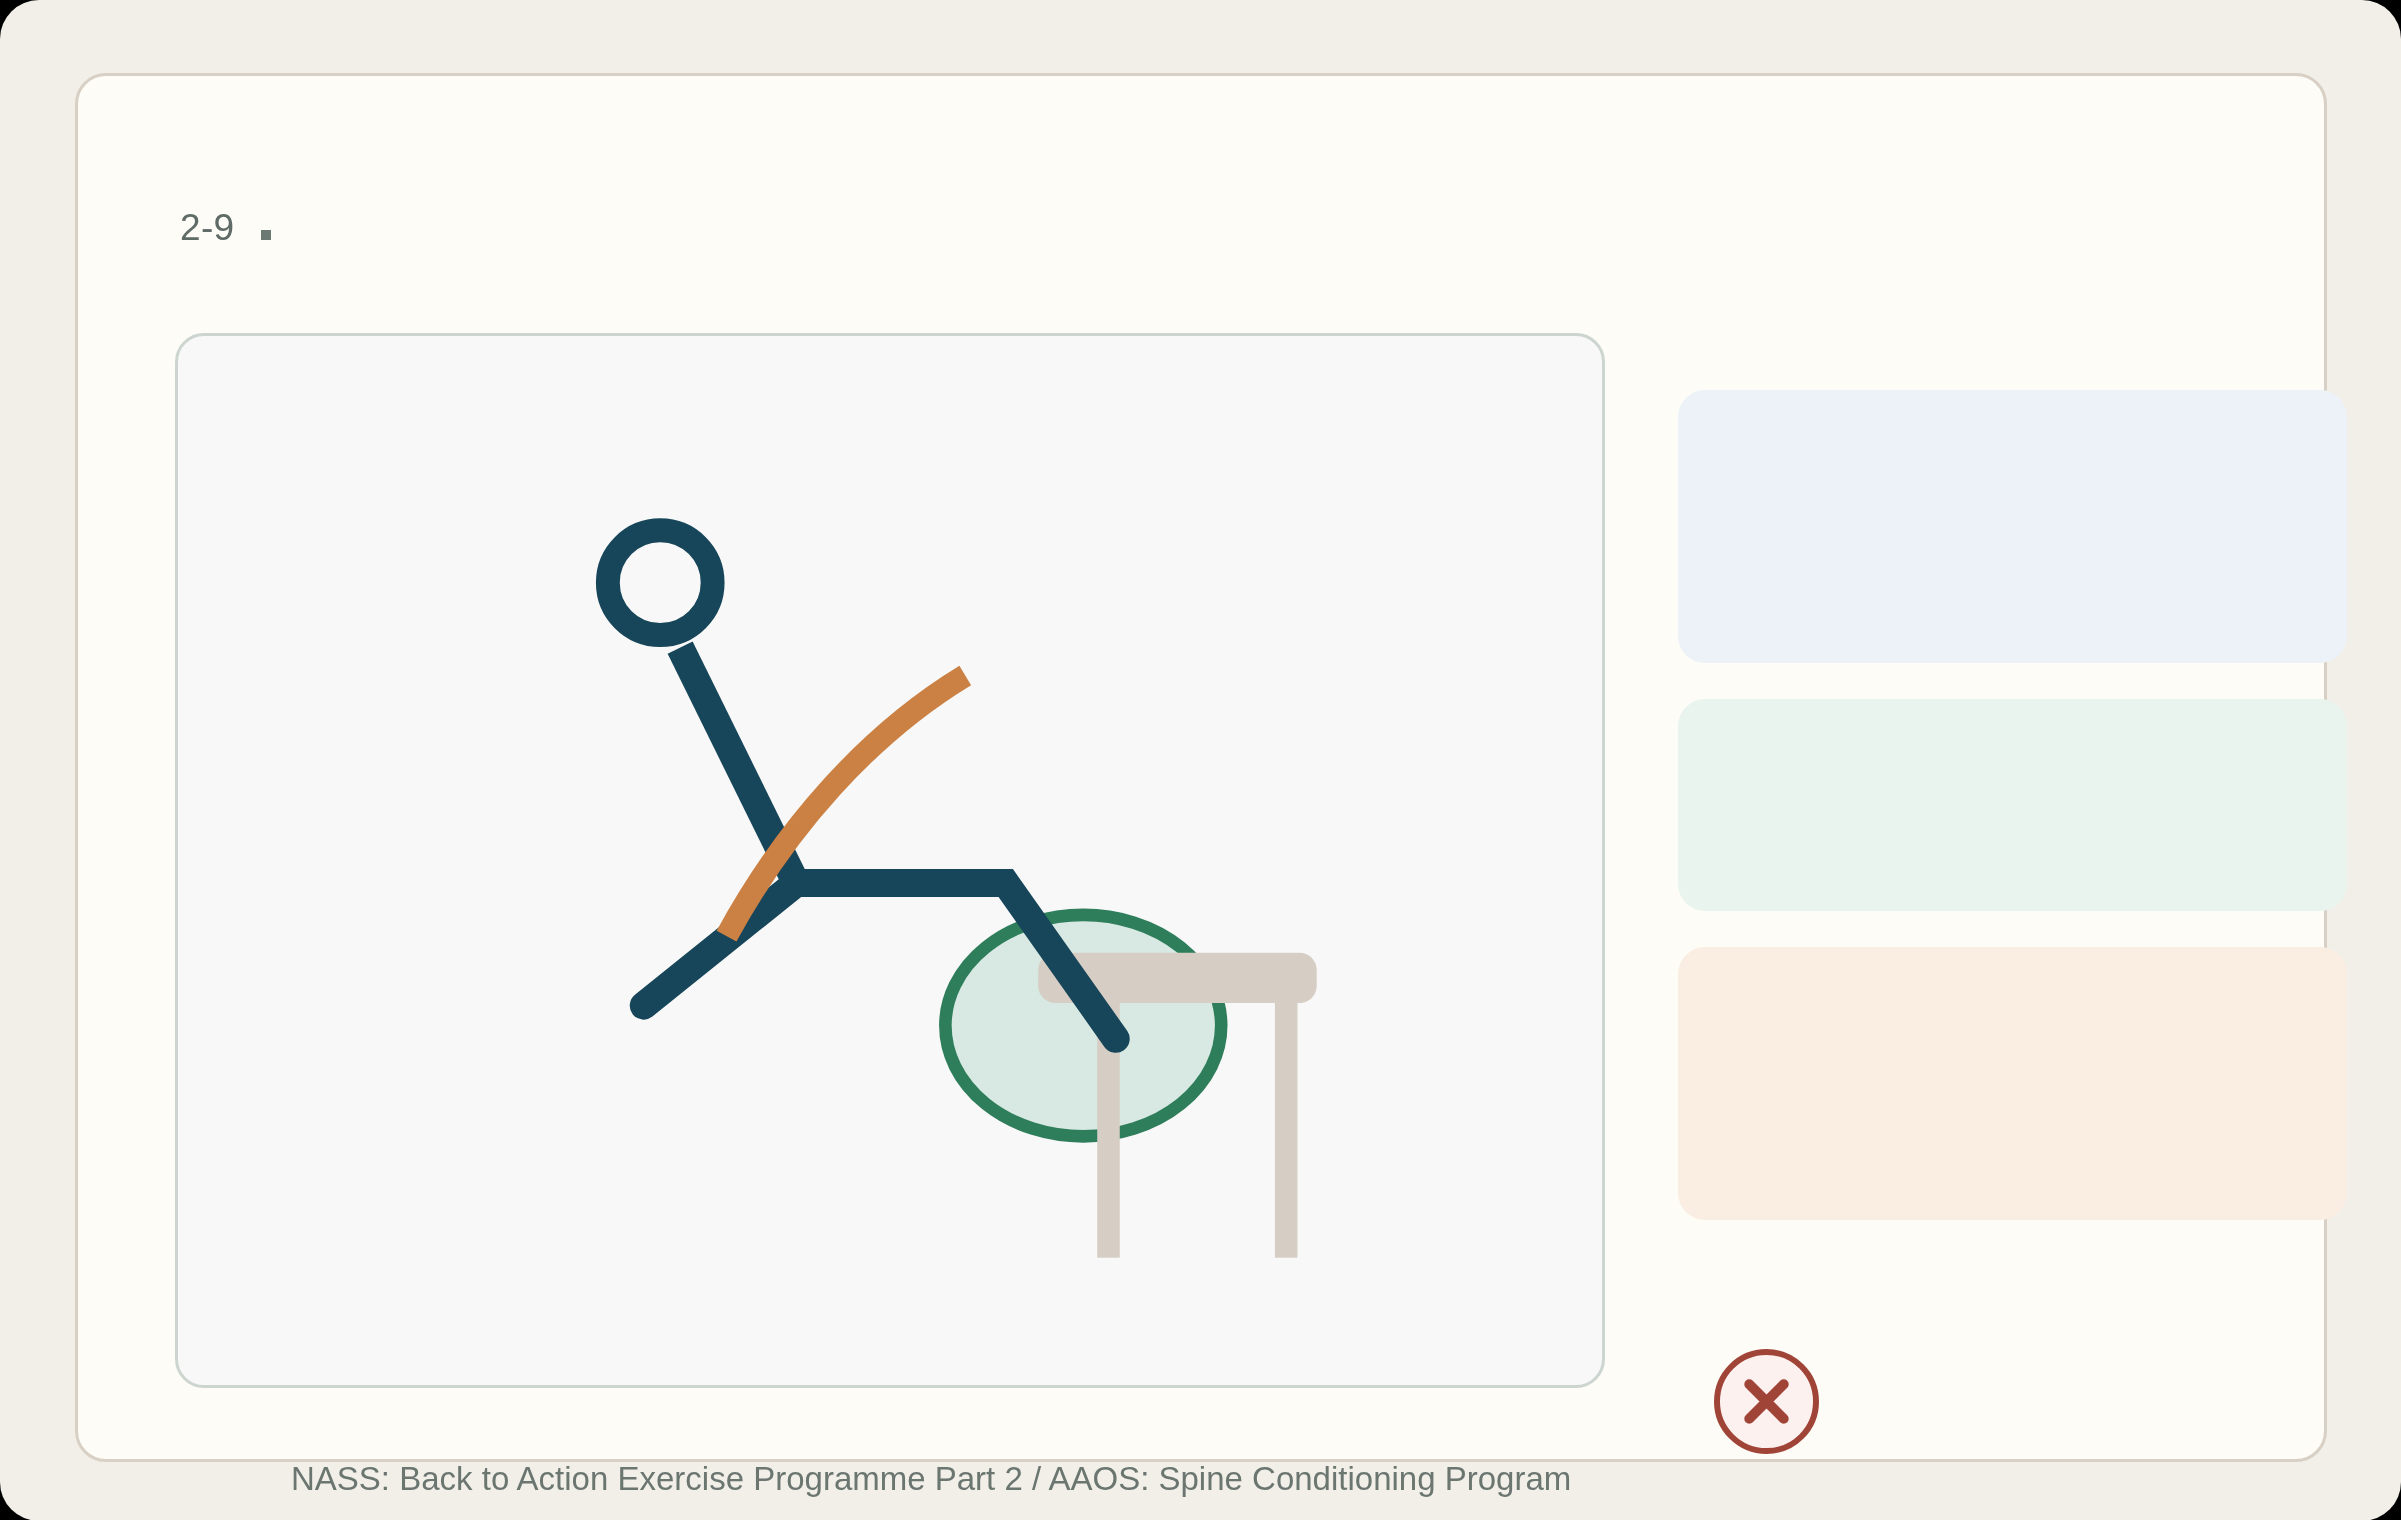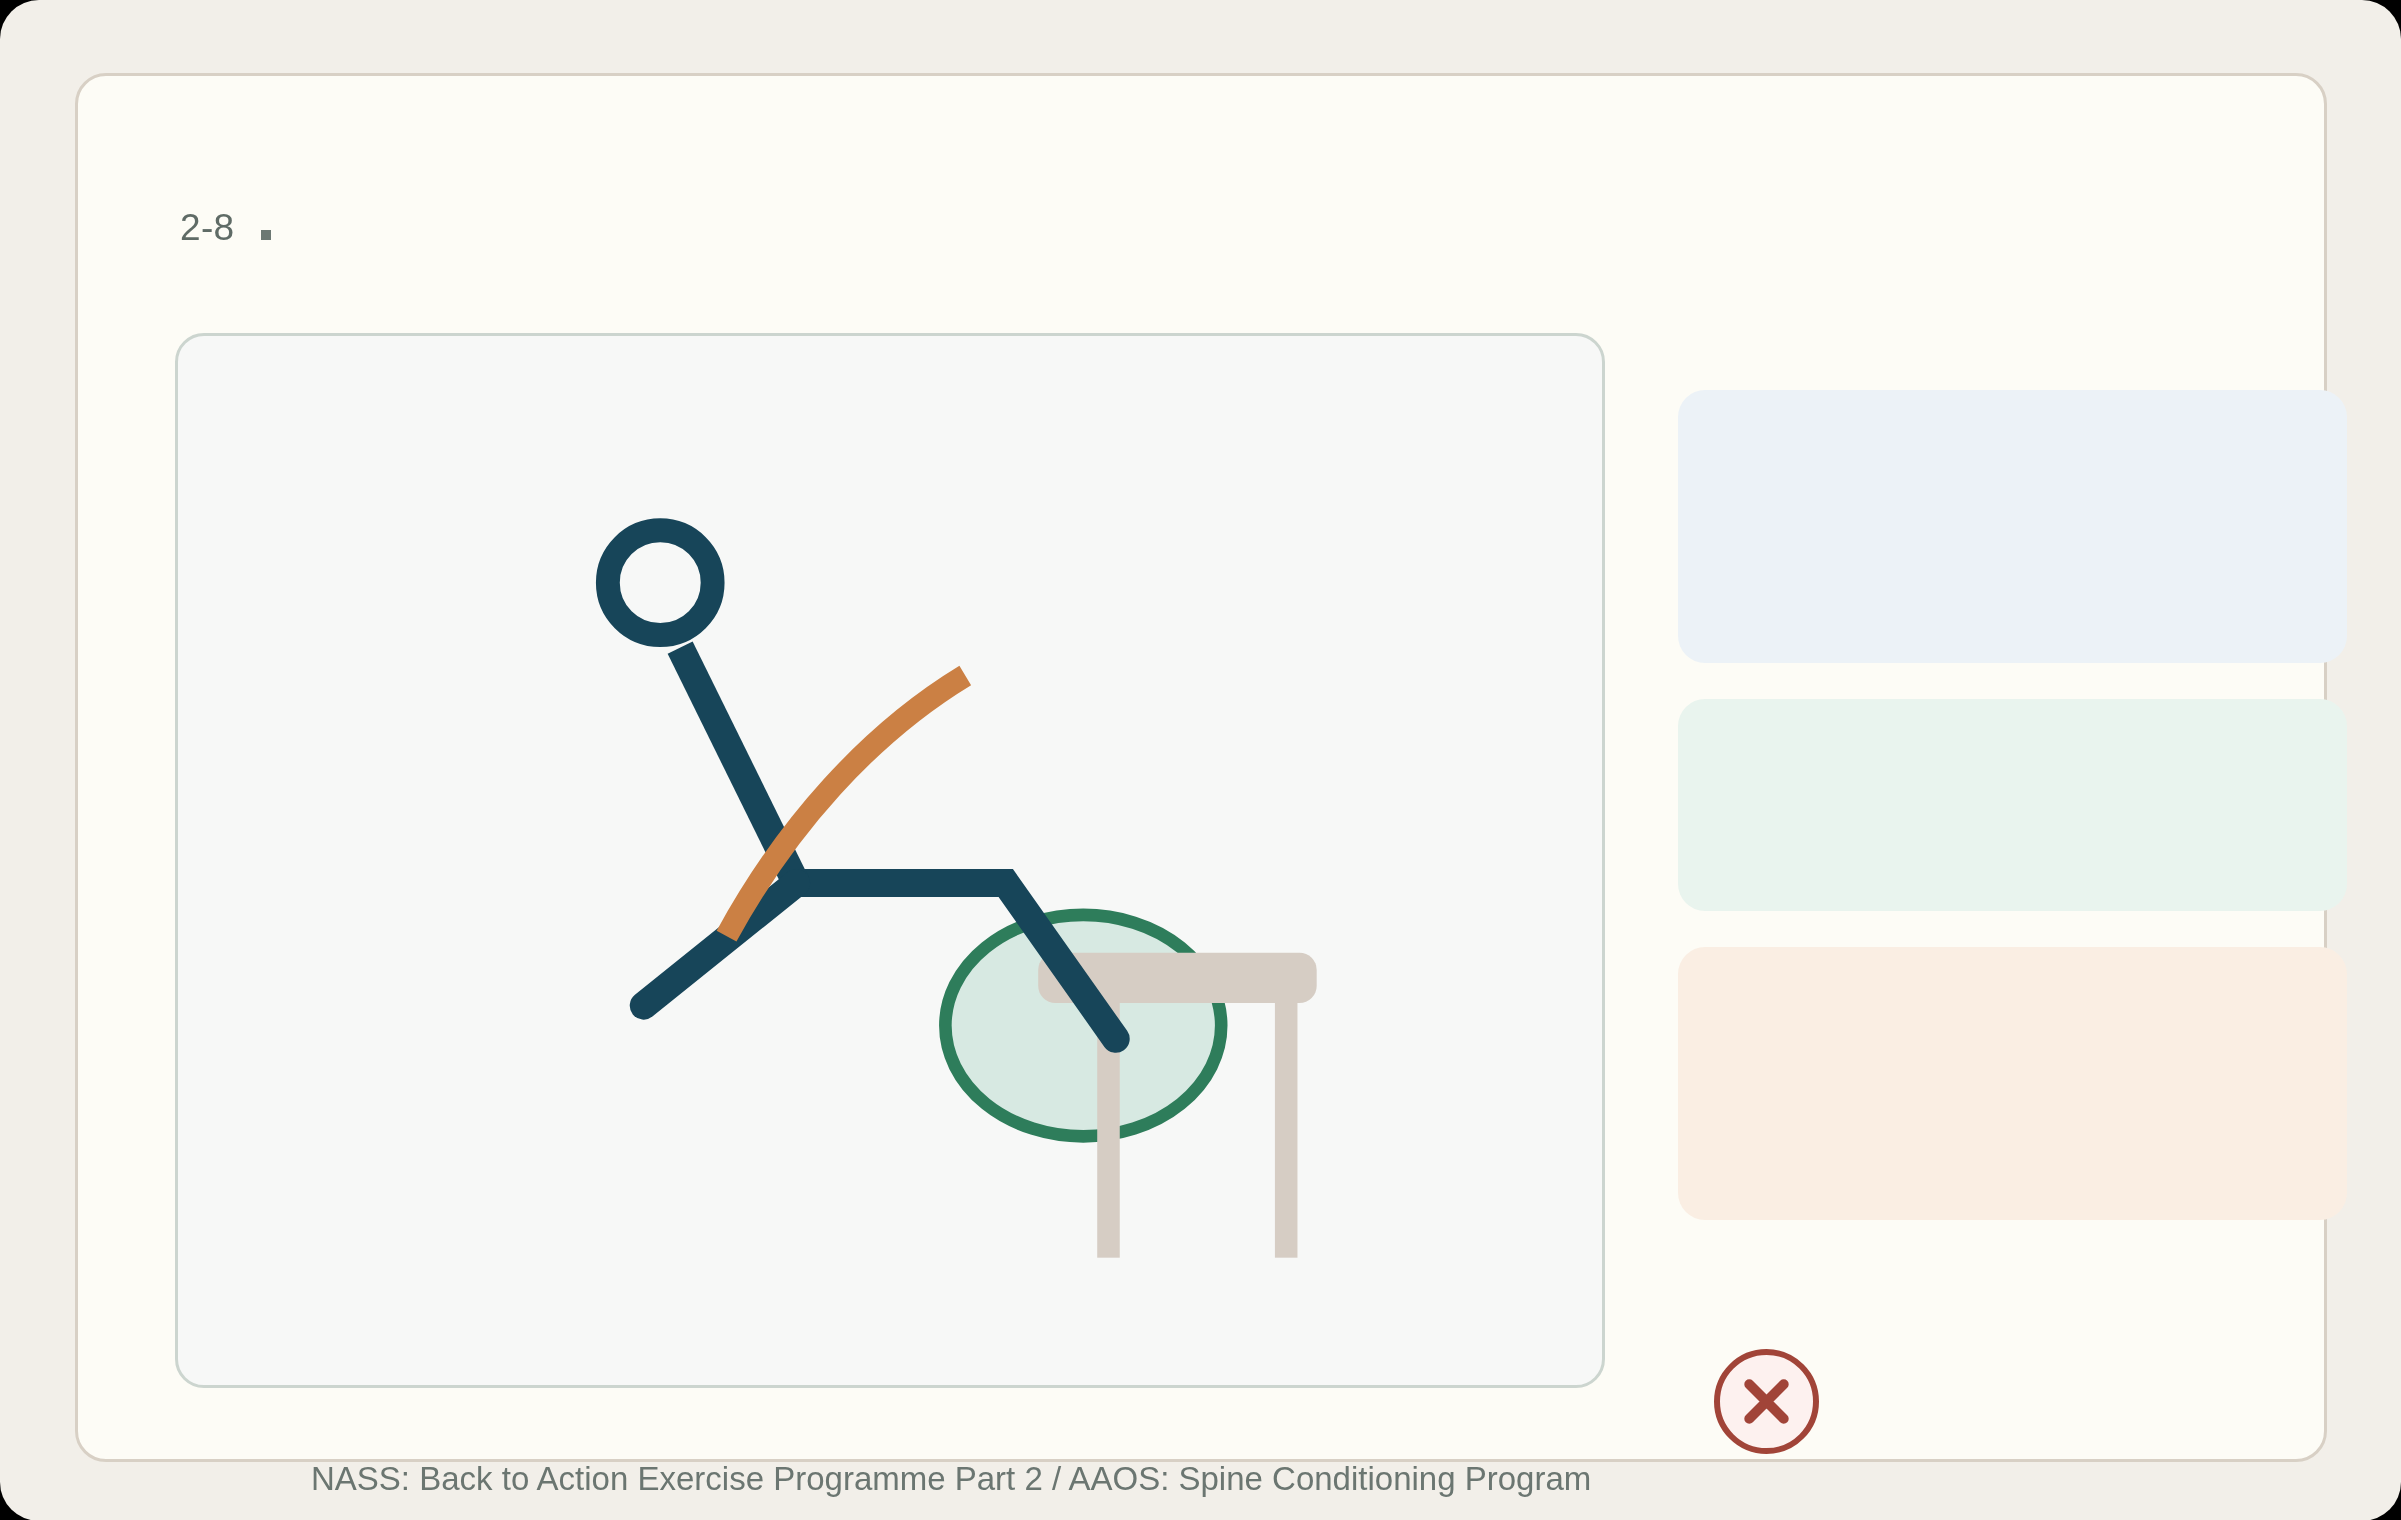--- a/index.html
+++ b/index.html
@@ -128,32 +128,31 @@
 
   
   #source-attribution {
     position: absolute;
     left: 213px;
     top: 1386px;
     font-size: 33px;
     color: #6b7671;
     line-height: 1;
     white-space: nowrap;
-    margin-left: 20px;
   }
 </style>
 </head>
 <body>
 
 <div id="page-surface">
 
   <div id="exercise-card">
 
     <div id="step-label-row">
-      <span id="step-range-text">2-8</span>
+      <span id="step-range-text">2-9</span>
       <span id="step-dot-marker"></span>
     </div>
 
     <div id="illustration-panel">
       <svg id="exercise-figure-svg" viewBox="0 0 2143 1582" preserveAspectRatio="xMidYMid meet">
 
         <ellipse cx="1363" cy="1040" rx="208" ry="167" fill="#d7e9e2" stroke="#2e7d5b" stroke-width="19"></ellipse>
 
         <rect x="1384" y="1000" width="34" height="390" fill="#d6cdc4"></rect>
         <rect x="1652" y="1000" width="34" height="390" fill="#d6cdc4"></rect>

